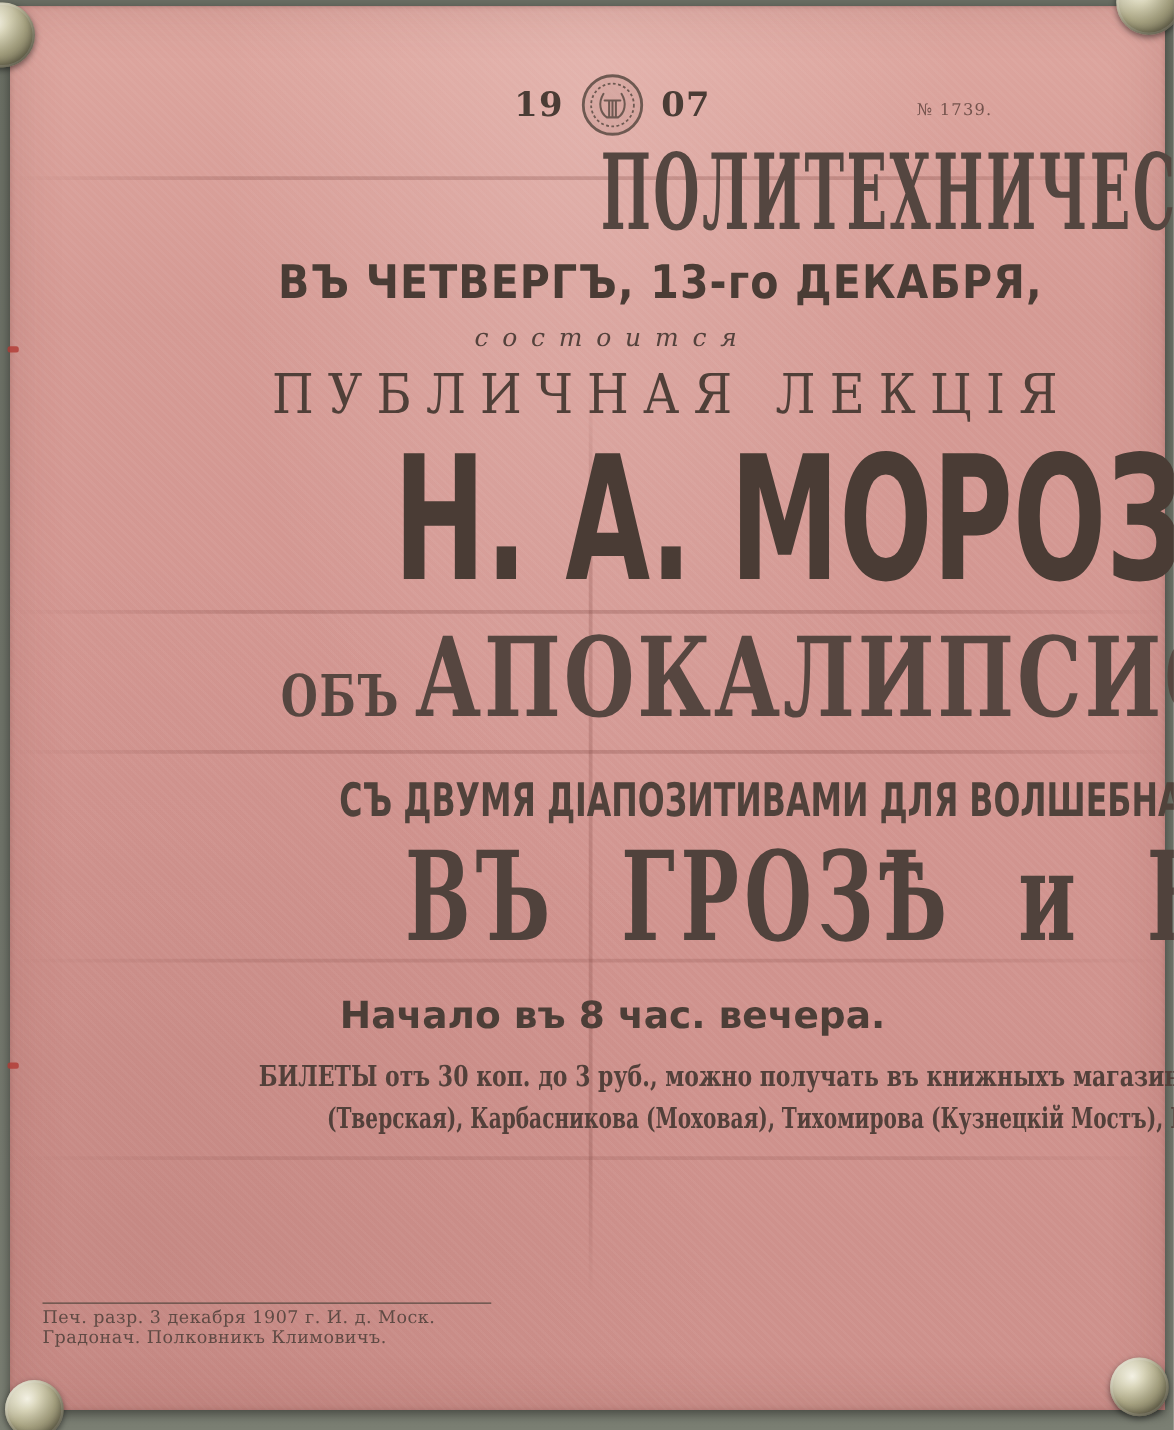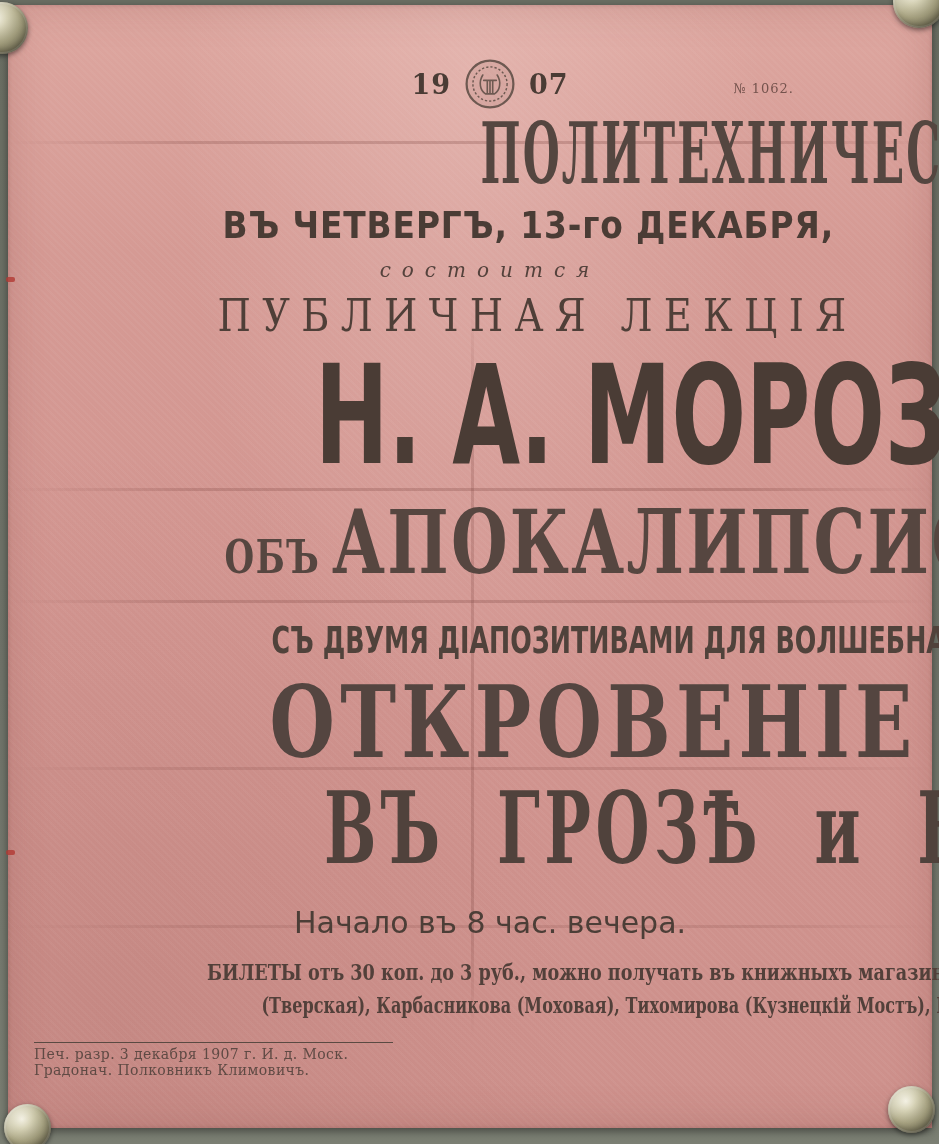--- a/index.html
+++ b/index.html
@@ -46,21 +46,21 @@
   .public-lecture{font-size:44px;letter-spacing:13px;line-height:54px;color:#4f3f38;margin-top:6px;}
   .lecturer{font-family:"DejaVu Sans","Liberation Sans",sans-serif;font-weight:bold;
        font-size:138px;line-height:118px;color:#4a3c35;margin-top:14px;}
   .about-row{margin-top:18px;line-height:98px;color:#564640;}
   .about-prefix{font-weight:bold;font-size:46px;vertical-align:baseline;letter-spacing:2px;margin-right:16px;}
   .about-title{font-weight:bold;font-size:88px;letter-spacing:3px;vertical-align:baseline;}
   .slides-line{font-family:"DejaVu Sans","Liberation Sans",sans-serif;font-weight:bold;
        font-size:37px;line-height:44px;color:#50423b;margin-top:2px;}
   .revelation1{font-weight:bold;font-size:99px;line-height:102px;letter-spacing:7px;color:#544540;margin-top:8px;}
   .revelation2{font-weight:bold;font-size:99px;line-height:106px;letter-spacing:7px;word-spacing:42px;color:#50423c;margin-top:2px;}
-  .start-time{font-family:"DejaVu Sans","Liberation Sans",sans-serif;font-weight:normal;
+  .start-time{font-family:"DejaVu Sans","Liberation Sans",sans-serif;font-weight:bold;
        font-size:30px;line-height:36px;color:#4c3e37;margin-top:24px;}
   .tickets{margin-top:14px;font-weight:bold;color:#52403a;}
   .tline{font-size:23px;line-height:33px;}
 
   .imprint{position:absolute;left:26px;right:22px;bottom:50px;display:flex;
        justify-content:space-between;align-items:flex-start;z-index:3;}
   .imprint-left{width:41%;text-align:left;font-size:14px;color:#5f4a44;
        border-top:1px solid #5a4a42;padding-top:3px;letter-spacing:.4px;}
   .imprint-right{width:55%;text-align:center;font-size:8.5px;color:#6b544d;line-height:12px;letter-spacing:.3px;}
 
@@ -90,21 +90,21 @@
     <div class="header-row">
       <div class="year-seal">
         <span class="year">19</span>
         <svg class="seal" viewBox="-30 -30 60 60">
           <circle r="26" fill="rgba(95,70,60,.10)" stroke="#5a4a42" stroke-width="2.5"></circle>
           <circle r="19" fill="none" stroke="#5a4a42" stroke-width="1.6" stroke-dasharray="2.5 2.2"></circle>
           <path d="M-8,-10 C-13,-2 -11,7 -5,11 M8,-10 C13,-2 11,7 5,11 M-7,-4 L7,-4 M-5,11 L5,11 M0,-4 L0,11 M-3,-4 L-3,10 M3,-4 L3,10" fill="none" stroke="#5a4a42" stroke-width="1.8" stroke-linecap="round"></path>
         </svg>
         <span class="year">07</span>
       </div>
-      <div class="poster-number">№ 1062.</div>
+      <div class="poster-number">№ 1739.</div>
     </div>
 
 
     <div class="museum wrap" style="width:818px">
       <span class="fitx" style="transform: scaleX(0.5059);">ПОЛИТЕХНИЧЕСКАГО МУЗЕЯ</span>
     </div>
 
     <div class="date-line wrap" style="width:612px">
       <span class="fitx" style="transform: scaleX(0.8882);">ВЪ ЧЕТВЕРГЪ, 13-го ДЕКАБРЯ,</span>
     </div>
@@ -122,23 +122,20 @@
     </div>
 
     <div class="about-row wrap" style="width:820px">
       <span class="fitx" style="transform: scaleX(0.7394);"><span class="about-prefix">ОБЪ</span><span class="about-title">АПОКАЛИПСИСѢ</span></span>
     </div>
 
     <div class="slides-line wrap" style="width:856px">
       <span class="fitx" style="transform: scaleX(0.6843);">СЪ ДВУМЯ ДІАПОЗИТИВАМИ ДЛЯ ВОЛШЕБНАГО ФОНАРЯ.</span>
     </div>
 
-    <div class="revelation1 wrap" style="width:648px">
-      <span class="fitx" style="transform: scaleX(0.7579);">ОТКРОВЕНІЕ</span>
-    </div>
 
     <div class="revelation2 wrap" style="width:842px">
       <span class="fitx" style="transform: scaleX(0.6274);">ВЪ ГРОЗѢ и БУРѢ.</span>
     </div>
 
     <div class="start-time wrap">
       <span class="fitx">Начало въ 8 час. вечера.</span>
     </div>
 
     <div class="tickets">

